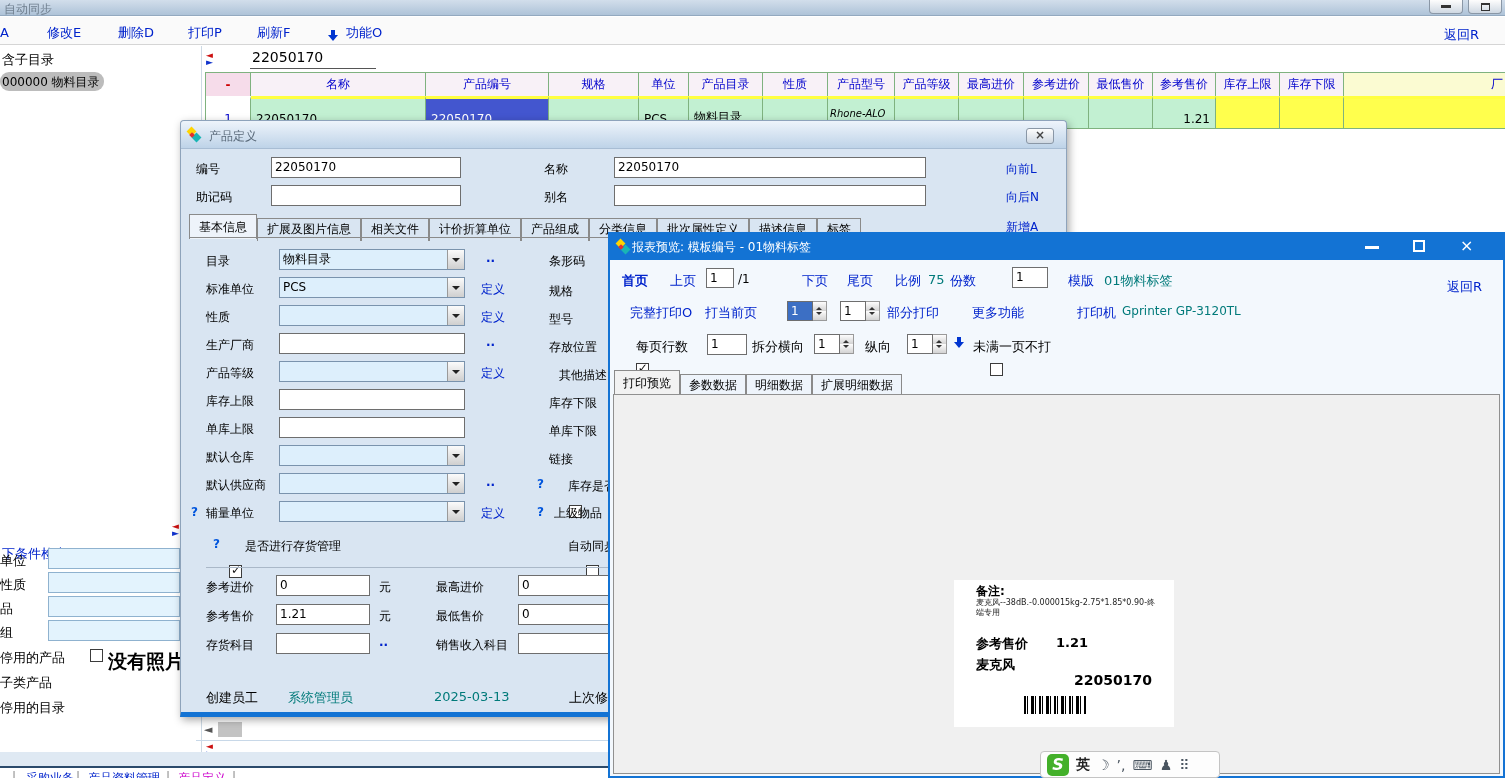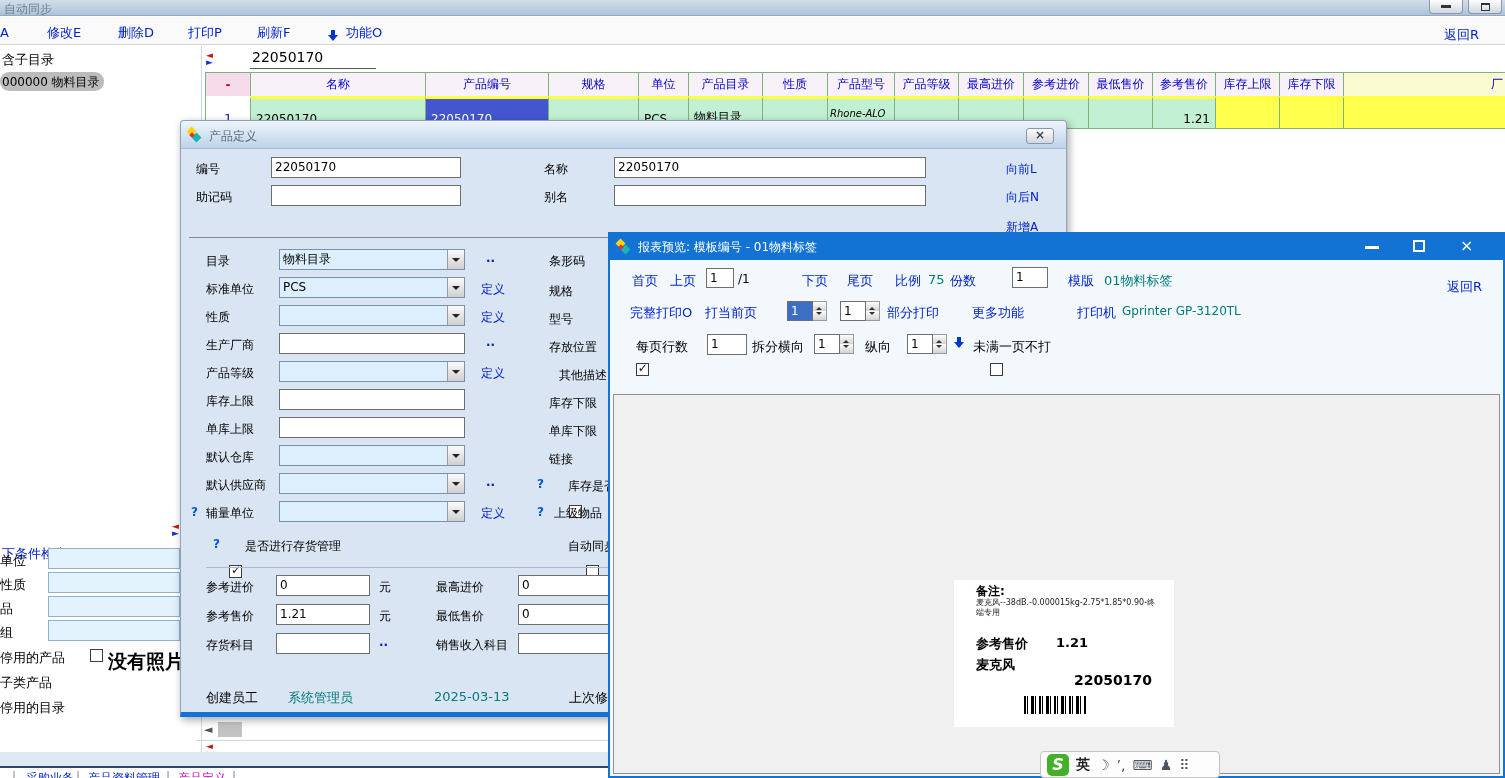--- a/index.html
+++ b/index.html
@@ -266,20 +266,31 @@
     <div class="abs in" style="left:433px;top:36px;width:312px;height:21px;"><span>22050170</span></div>
     <span class="abs lnk" style="left:825px;top:40px;">向前L</span>
 
     <span class="abs lbl" style="left:15px;top:68px;">助记码</span>
     <div class="abs in" style="left:90px;top:64px;width:190px;height:21px;"><span></span></div>
     <span class="abs lbl" style="left:363px;top:68px;">别名</span>
     <div class="abs in" style="left:433px;top:64px;width:312px;height:21px;"><span></span></div>
     <span class="abs lnk" style="left:825px;top:68px;">向后N</span>
 
     
+    <div class="abs" style="left:8px;top:95px;display:flex;align-items:flex-end;">
+      <span class="tab active">基本信息</span>
+      <span class="tab">扩展及图片信息</span>
+      <span class="tab">相关文件</span>
+      <span class="tab">计价折算单位</span>
+      <span class="tab">产品组成</span>
+      <span class="tab">分类信息</span>
+      <span class="tab">批次属性定义</span>
+      <span class="tab">描述信息</span>
+      <span class="tab">标签</span>
+    </div>
     <span class="abs lnk" style="left:825px;top:98px;">新增A</span>
     <div class="abs" style="left:8px;top:116px;width:860px;height:1px;background:#8a8a8a;"></div>
 
     
     <span class="abs lbl" style="left:25px;top:132px;">目录</span>
     <div class="abs cmb" style="left:98px;top:128px;width:186px;height:21px;">
         <span class="val">物料目录</span>
         <span class="btn"></span>
       </div>
     <span class="abs lnk" style="left:305px;top:130px;font-weight:bold;">..</span>
@@ -386,28 +397,28 @@
   </div>
 
   
   <div class="preview">
     <div class="pv-title">
       <span class="icon-dia" style="margin-left:6px;">
           <span class="d1"></span>
           <span class="d2"></span>
           <span class="d3"></span>
         </span>
-      <span style="margin-left:6px;">报表预览: 模板编号 - 01物料标签</span>
+      <span style="">报表预览: 模板编号 - 01物料标签</span>
       <div class="abs" style="left:755px;top:12px;width:14px;height:3px;background:#fff;"></div>
       <div class="abs" style="left:803px;top:6px;width:12px;height:12px;border:2px solid #fff;"></div>
       <span class="abs" style="left:850px;top:2px;color:#fff;font-size:16px;">×</span>
     </div>
 
     
-    <span class="abs lnk" style="left:22px;top:38px;font-size:13px;">首页</span>
+    <span class="abs lnk" style="left:12px;top:38px;font-size:13px;font-weight:bold;">首页</span>
     <span class="abs lnk" style="left:60px;top:38px;font-size:13px;">上页</span>
     <div class="abs in" style="left:96px;top:34px;width:28px;height:20px;"><span>1</span></div>
     <span class="abs lbl" style="left:128px;top:38px;">/1</span>
     <span class="abs lnk" style="left:192px;top:38px;font-size:13px;">下页</span>
     <span class="abs lnk" style="left:237px;top:38px;font-size:13px;">尾页</span>
     <span class="abs lnk" style="left:285px;top:38px;font-size:13px;">比例</span>
     <span class="abs teal" style="left:318px;top:38px;font-size:13px;">75</span>
     <span class="abs lnk" style="left:340px;top:38px;font-size:13px;">份数</span>
     <div class="abs in" style="left:402px;top:33px;width:36px;height:21px;"><span>1</span></div>
     <span class="abs lnk" style="left:458px;top:38px;font-size:13px;">模版</span>
@@ -454,20 +465,26 @@
       <span class="si">1</span>
       <span class="sb">
           <div class="up"></div>
           <div class="dn"></div>
         </span>
     </div>
     <span class="abs cb" style="left:347px;top:103px;"></span>
     <span class="abs lbl" style="left:363px;top:104px;font-size:13px;">未满一页不打</span>
 
     
+    <div class="abs" style="left:4px;top:138px;display:flex;align-items:flex-end;">
+      <span class="ptab active">打印预览</span>
+      <span class="ptab">参数数据</span>
+      <span class="ptab">明细数据</span>
+      <span class="ptab">扩展明细数据</span>
+    </div>
 
     
     <div class="abs" style="left:3px;top:160px;width:887px;height:380px;background:#f0f0f0;border:1px solid #909090;">
 
       <div class="abs" style="left:340px;top:185px;width:220px;height:147px;background:#fff;">
         <span class="abs bold" style="left:22px;top:3px;font-size:12px;">备注:</span>
         <div class="abs note-sm" style="left:22px;top:18px;width:180px;">麦克风--38dB.-0.000015kg-2.75*1.85*0.90-终端专用</div>
         <span class="abs bold" style="left:22px;top:55px;font-size:13px;">参考售价</span>
         <span class="abs bold" style="left:102px;top:55px;font-size:13px;">1.21</span>
         <span class="abs bold" style="left:22px;top:76px;font-size:13px;">麦克风</span>

